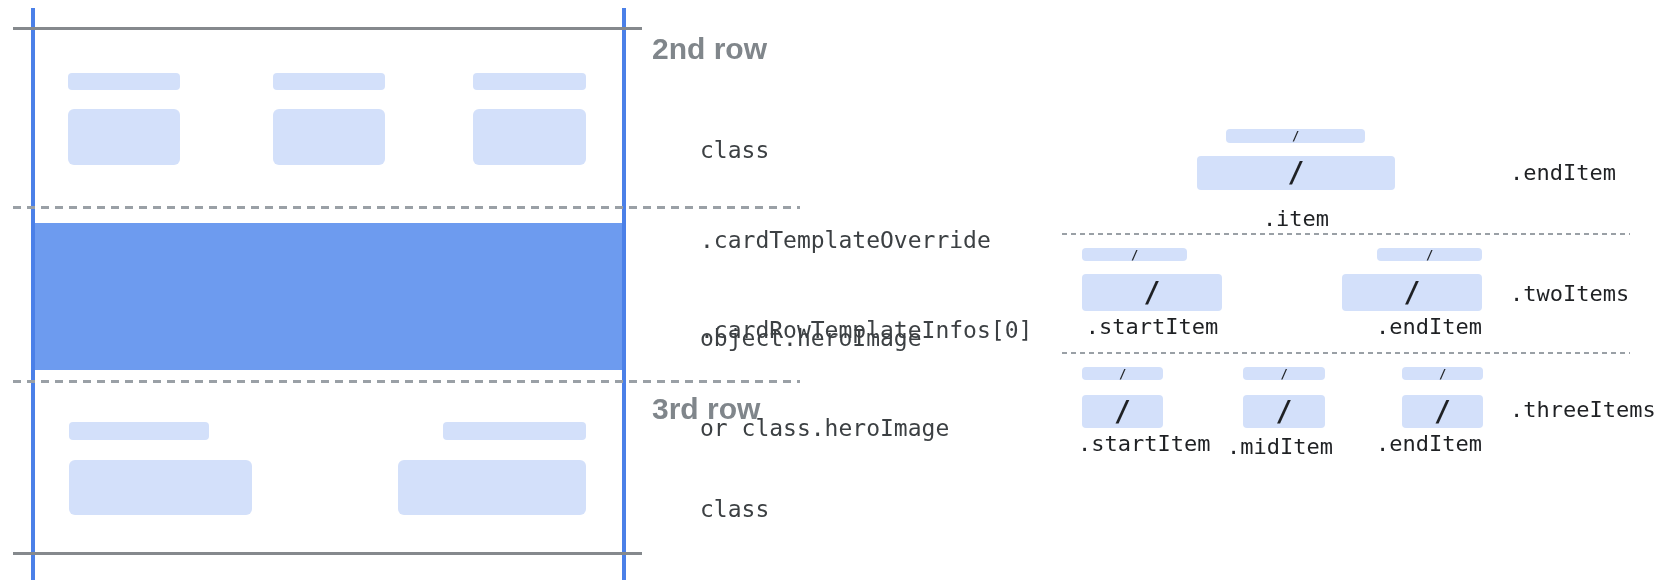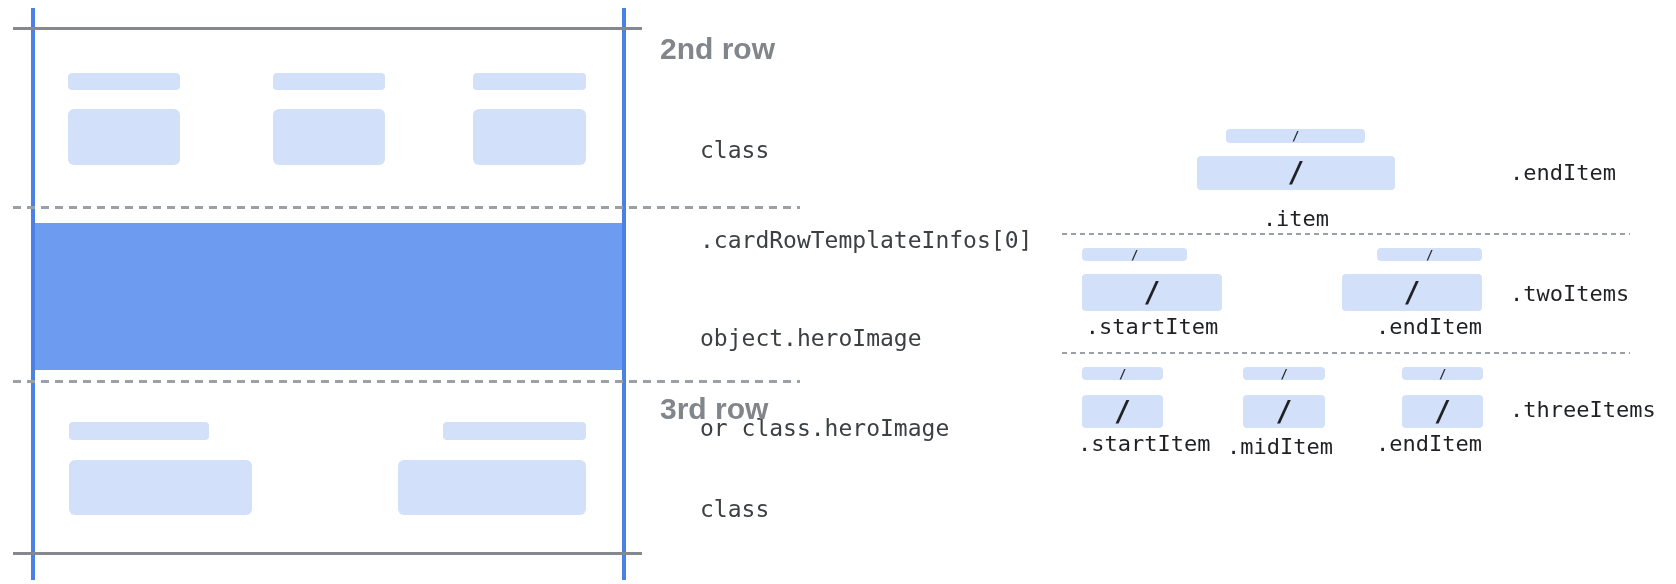--- a/index.html
+++ b/index.html
@@ -9,21 +9,21 @@
   
   .vline{width:4px;background:#4b80e8;}
   .hline{height:3px;background:#85898d;}
   .dash-lg{height:3px;background:repeating-linear-gradient(90deg,#9aa0a6 0 8px,transparent 8px 14px);}
   .dash-sm{height:2px;background:repeating-linear-gradient(90deg,#9aa0a6 0 5px,transparent 5px 9px);}
   
   .ph{background:#d3e0fa;}
   .r4{border-radius:4px;} .r6{border-radius:6px;}
   .hero{background:#6d9bef;}
   
-  .heading{font:700 30px "Liberation Sans",sans-serif;color:#80868b;line-height:30px;white-space:pre;margin-left:8px;}
+  .heading{font:700 30px "Liberation Sans",sans-serif;color:#80868b;line-height:30px;white-space:pre;}
   .code{font:400 23px "DejaVu Sans Mono",monospace;color:#3c4043;line-height:30px;white-space:pre;margin-left:48px;}
   .lbl{font:400 22px "DejaVu Sans Mono",monospace;color:#1f2124;line-height:22px;white-space:pre;}
   .center{text-align:center;} .right{text-align:right;}
   
   .bar{background:#d3e0fa;display:flex;align-items:center;justify-content:center;border-radius:4px;}
   .slash-lg{font:700 28px "DejaVu Sans Mono",monospace;color:#1f2124;line-height:28px;}
   .slash-sm{font:700 12px "DejaVu Sans Mono",monospace;color:#1f2124;line-height:12px;}
 </style>
 </head>
 <body>
@@ -47,20 +47,21 @@
   <div class="abs hero" style="left:35px;top:223px;width:587px;height:147px"></div>
 
   <div class="abs ph r4" style="left:69px;top:422px;width:140px;height:18px"></div>
   <div class="abs ph r6" style="left:69px;top:460px;width:183px;height:55px"></div>
   <div class="abs ph r4" style="left:443px;top:422px;width:143px;height:18px"></div>
   <div class="abs ph r6" style="left:398px;top:460px;width:188px;height:55px"></div>
 
   <div class="abs heading" style="left:652px;top:34px">2nd row</div>
   <div class="abs code" style="left:652px;top:75px">
     <div>class</div>
+    <div>.cardTemplateOverride</div>
     <div>.cardRowTemplateInfos[0]</div>
   </div>
 
   <div class="abs code" style="left:652px;top:263px">
     <div>object.heroImage</div>
     <div>or class.heroImage</div>
   </div>
 
   <div class="abs heading" style="left:652px;top:394px">3rd row</div>
   <div class="abs code" style="left:652px;top:434px">

